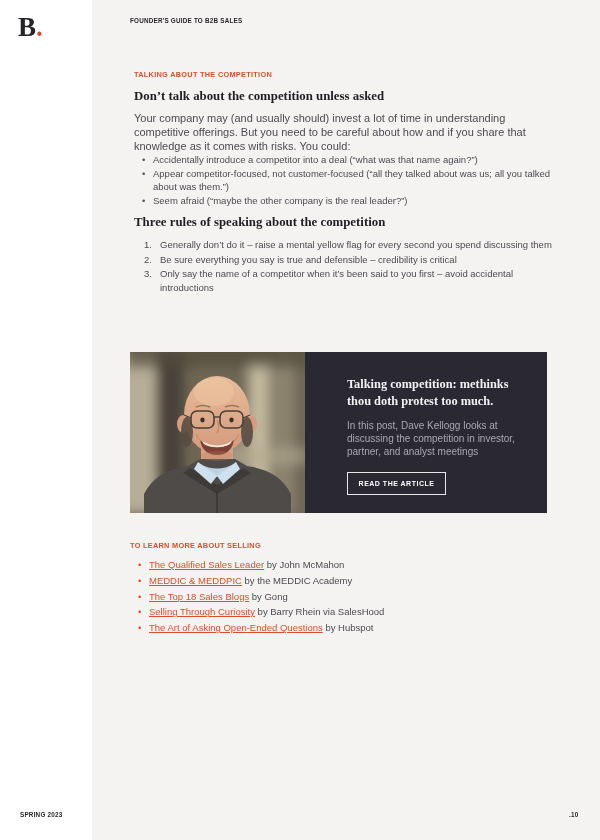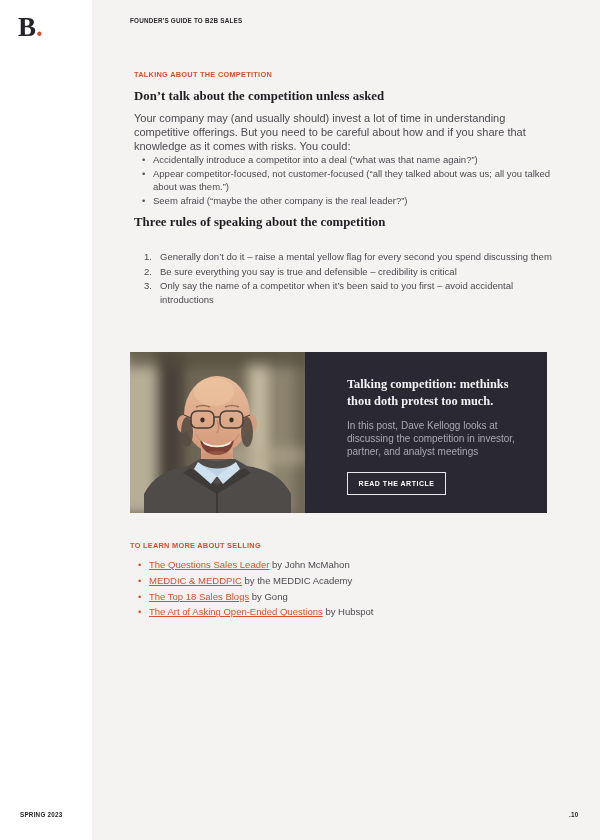--- a/index.html
+++ b/index.html
@@ -31,21 +31,21 @@
     text-transform:uppercase;transform:scaleX(.92);transform-origin:0 50%;}
   .serif-h{font-family:"Liberation Serif",serif;font-weight:700;color:#1F1F24;
     font-size:13.5px;transform:scaleX(.95);transform-origin:0 50%;}
   .h1{margin-top:9px;}
   .h2{margin-top:7px;}
   .intro{margin-top:7px;font-size:11px;line-height:14px;color:var(--body-ink);}
   ul.bullets{list-style:none;}
   ul.bullets li{position:relative;padding-left:19px;font-size:9.5px;line-height:13px;
     margin-bottom:1px;color:var(--body-ink);}
   ul.bullets li::before{content:"•";position:absolute;left:8px;top:0;color:#55545b;}
-  ol.rules{list-style:none;counter-reset:rn;margin-top:20px;}
+  ol.rules{list-style:none;counter-reset:rn;margin-top:8px;}
   ol.rules li{position:relative;padding-left:26px;font-size:9.5px;line-height:13.5px;
     margin-bottom:1px;color:var(--body-ink);counter-increment:rn;}
   ol.rules li::before{content:counter(rn) ".";position:absolute;left:10px;top:0;}
   
   .card{position:absolute;left:130px;top:352px;width:417px;height:161px;display:flex;}
   .card .photo{width:175px;height:161px;flex:0 0 175px;display:block;}
   .card .panel{flex:1;background:var(--card-bg);padding:23px 26px 0 42px;}
   .card-title{font-family:"Liberation Serif",serif;font-weight:700;color:#F2F1F4;
     font-size:13px;line-height:17px;transform:scaleX(.95);transform-origin:0 50%;}
   .card-body{margin-top:10px;font-size:10px;line-height:13px;color:#A9A8B0;max-width:182px;}
@@ -141,22 +141,23 @@
     <div class="panel">
       <div class="card-title">Talking competition: methinks thou doth protest too much.</div>
       <div class="card-body">In this post, Dave Kellogg looks at discussing the competition in investor, partner, and analyst meetings</div>
       <button class="card-btn">READ THE ARTICLE</button>
     </div>
   </div>
 
   <div class="resources">
     <div class="kicker">TO LEARN MORE ABOUT SELLING</div>
     <ul class="links">
-      <li><a>The Questions Sales Leader</a><span> by John McMahon</span></li>
+      <li><a>The Qualified Sales Leader</a><span> by John McMahon</span></li>
       <li><a>MEDDIC &amp; MEDDPIC</a><span> by the MEDDIC Academy</span></li>
       <li><a>The Top 18 Sales Blogs</a><span> by Gong</span></li>
+      <li><a>Selling Through Curiosity</a><span> by Barry Rhein via SalesHood</span></li>
       <li><a>The Art of Asking Open-Ended Questions</a><span> by Hubspot</span></li>
     </ul>
   </div>
 
   <div class="footer-left cond">SPRING 2023</div>
   <div class="footer-right cond">.10</div>
 </div>
 
 </body></html>

